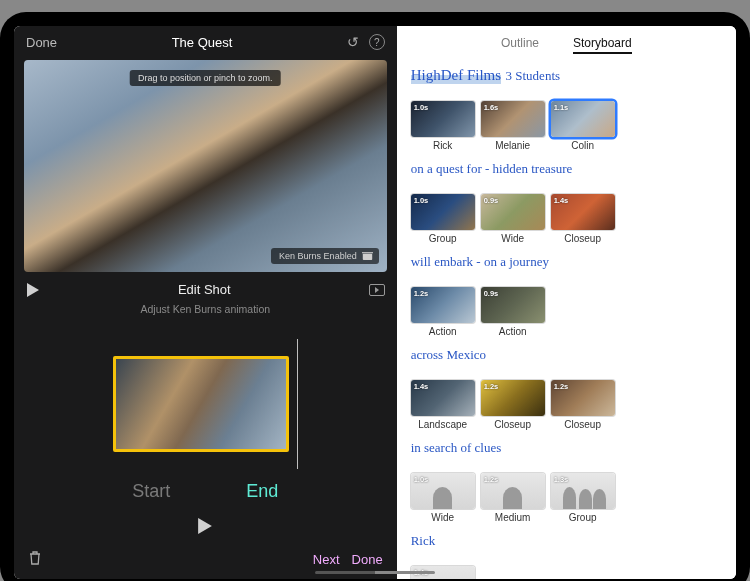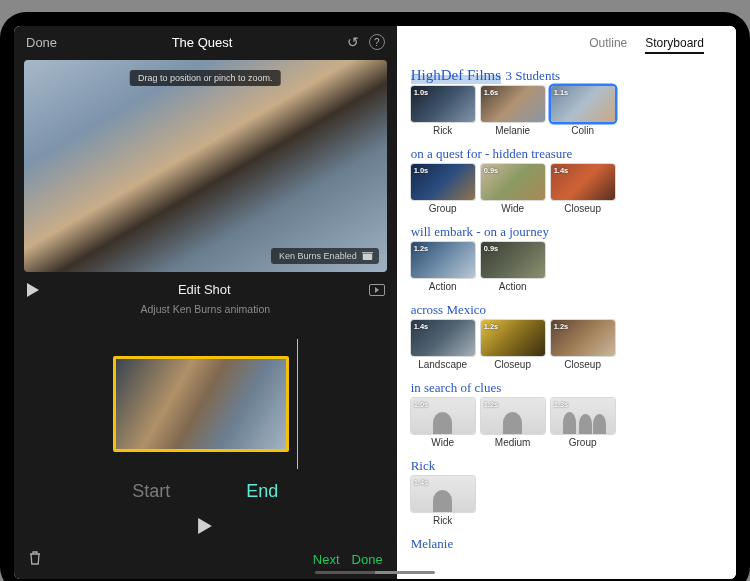--- a/index.html
+++ b/index.html
@@ -67,33 +67,33 @@
     background: linear-gradient(120deg, #3a4550 0%, #b09168 35%, #7f6850 50%, #6b7f92 70%, #a3b4c3 100%);
     position: relative; z-index:2;
   }
   .vline { width:1px; height:130px; background:#bfbfbf; margin-left:8px; }
   .klabels { display:flex; justify-content:center; gap: 76px; font-size:18px; padding: 6px 0 8px;}
   .klabels .start{color:#7a7a7a;}
   .klabels .end{color:#5eead4;font-weight:500;}
   .bigplay { text-align:center; padding: 8px 0 6px; }
 
   
-  .bbar { display:flex; align-items:center; padding: 6px 14px 10px; font-size:13px; color:#22c55e;}
+  .bbar { display:flex; align-items:center; padding: 6px 14px 10px; font-size:13px; color:#f0abfc;}
   .bbar .spacer{flex:1;}
   .bbar .nav{display:flex; gap:12px;}
   .trash svg{width:14px;height:16px;fill:none;stroke:#aaa;stroke-width:1.3;}
 
   
-  .rhead{display:flex;justify-content:flex-end;gap:18px;padding:10px 32px 6px;font-size:12px;color:#7b7b7b;}
+  .rhead{display:flex;justify-content:center;gap:34px;padding:10px 24px 6px;font-size:12px;color:#7b7b7b;}
   .rhead .sel{color:#111;border-bottom:2px solid #111;padding-bottom:2px;}
   .sections{overflow-y:auto;padding:0 14px 10px;}
   .film-title{font-family:"Bradley Hand","Comic Sans MS",cursive;color:#2756c6;font-size:15px;margin:4px 0 2px;display:inline-block;background:linear-gradient(#bfd4ee,#bfd4ee) no-repeat bottom left / 100% 55%;}
   .sec-title{font-family:"Bradley Hand","Comic Sans MS",cursive;color:#2a57c4;font-size:13px;margin:8px 0 2px;display:inline-block;position:relative;}
   .hl{position:absolute;left:0;right:-260px;height:10px;top:6px;background:#c6d9f0;z-index:-1;border-radius:3px;}
-  .clips{display:flex;gap:6px;margin:0 0 2px;}
+  .clips{display:flex;gap:6px;margin:15px 0 2px;}
   .clip{display:flex;flex-direction:column;align-items:center;font-size:10px;color:#333;}
   .thumb{width:64px;height:36px;border-radius:3px;overflow:hidden;position:relative;box-shadow:0 0 0 1px #d9d9d9;}
   .thumb.sel{box-shadow:0 0 0 2.5px #2e7bff;}
   .thumb.placeholder{background:linear-gradient(#e7e7e7,#d6d6d6);}
   .dur{position:absolute;top:2px;left:3px;font-size:7.5px;font-weight:600;color:#fff;text-shadow:0 0 2px rgba(0,0,0,.7);}
   .clip .lab{margin-top:3px;}
   .sil{position:absolute;bottom:0;left:0;right:0;top:0;}
   .sil::before{content:"";position:absolute;bottom:0;left:35%;width:30%;height:60%;background:#9a9a9a;border-radius:50% 50% 0 0;}
   .sil.multi::before{left:20%;width:20%;}
   .sil.multi::after{content:"";position:absolute;bottom:0;left:45%;width:20%;height:55%;background:#9a9a9a;border-radius:50% 50% 0 0;box-shadow:14px 0 0 #9a9a9a;}

